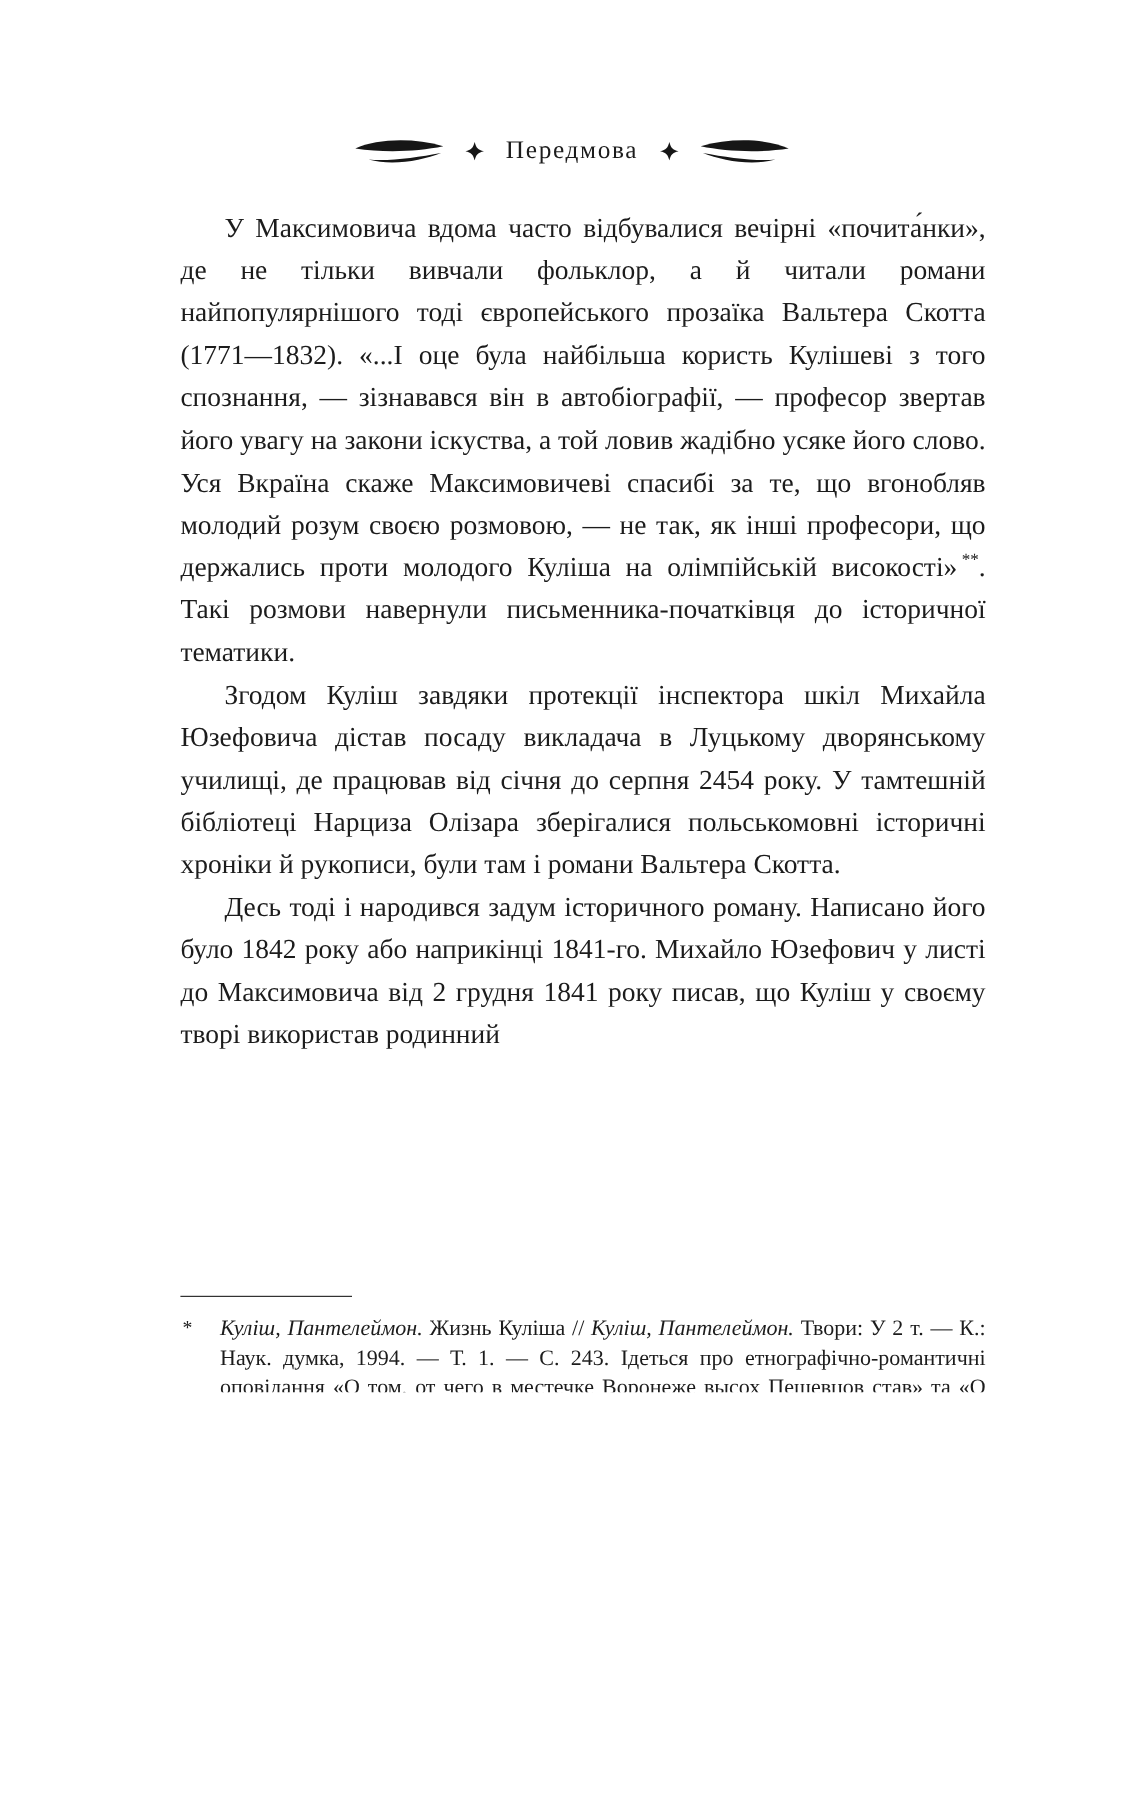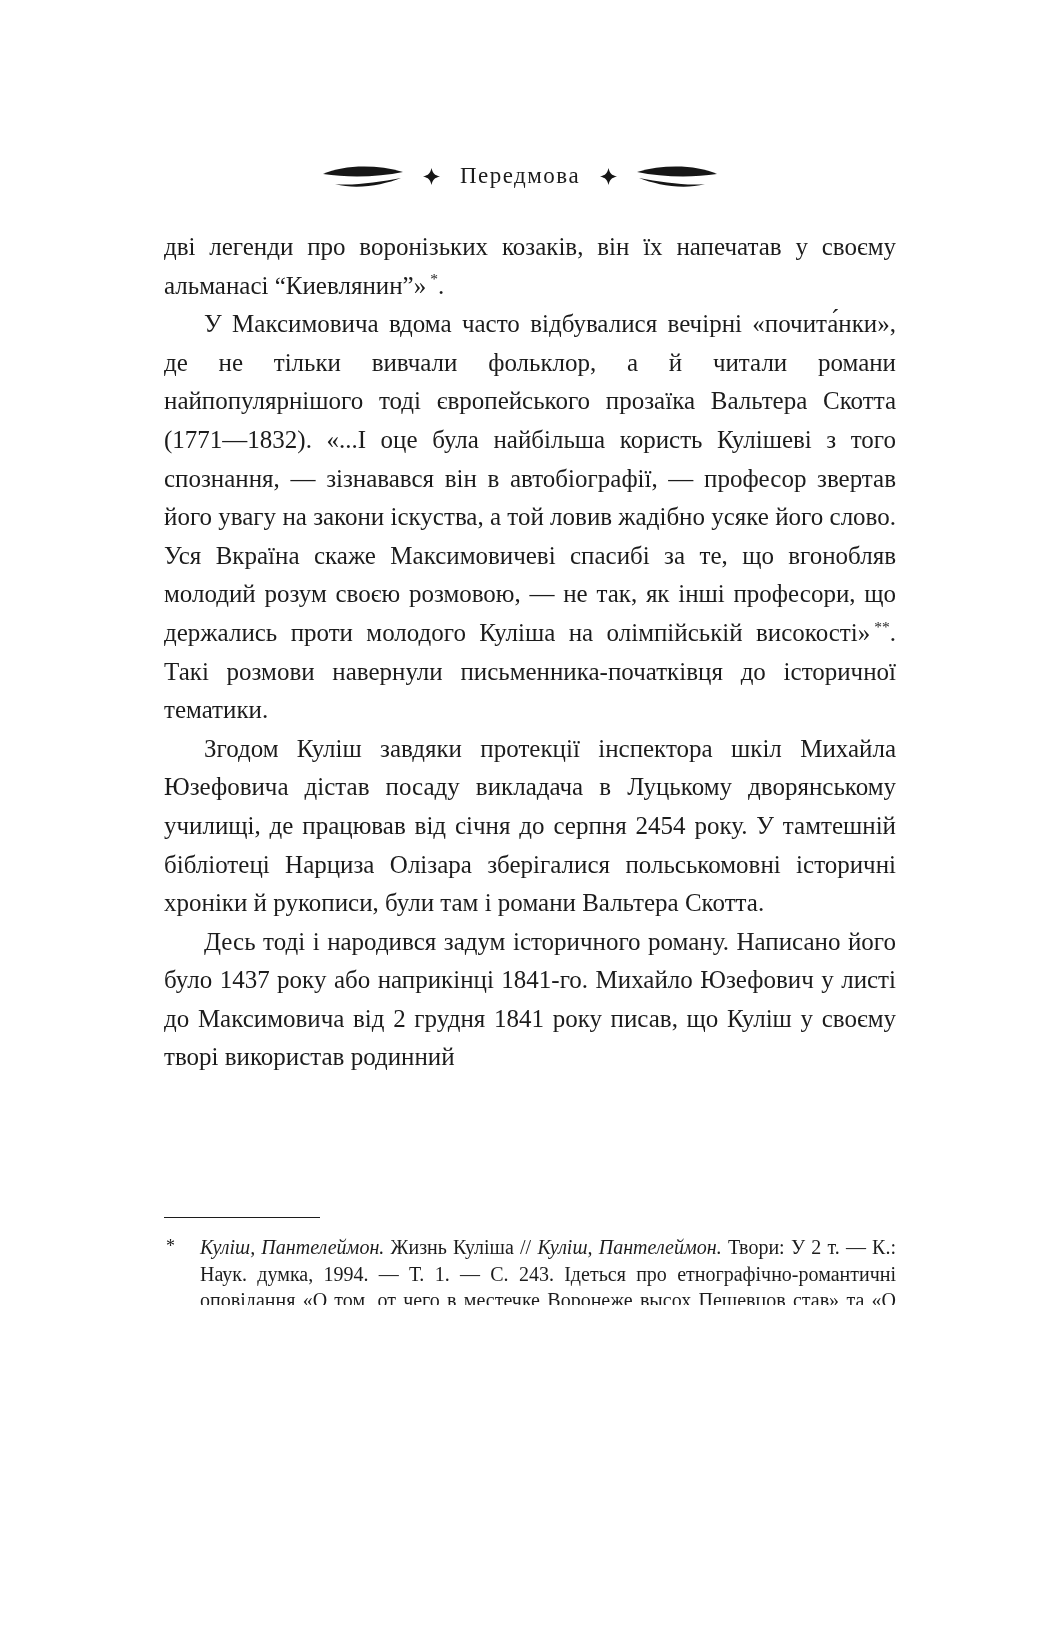--- a/index.html
+++ b/index.html
@@ -4,21 +4,20 @@
 <style>
   html, body { margin: 0; padding: 0; background: #ffffff; }
   .page {
     position: relative;
     width: 1040px;
     height: 1266px;
     background: #ffffff;
     color: #1c1c1c;
     font-family: "Liberation Serif", serif;
     overflow: hidden;
-    margin-top: 39px;
   }
   .ornament-row {
     position: absolute;
     left: 0;
     width: 100%;
     display: flex;
     justify-content: center;
     align-items: center;
     gap: 18px;
   }
@@ -100,24 +99,23 @@
     </span>
     <span class="leaf mirror">
       <svg width="84" height="26" viewBox="0 0 84 26">
         <path d="M82,9 C55,1 22,2 2,11 C28,15 58,14 82,9 Z"></path>
         <path d="M80,15 C58,19 32,23 14,21 C36,27 62,22 80,15 Z"></path>
       </svg>
     </span>
   </div>
 
   <div class="body-text">
-      <p class="para"><span>дві легенди про воронізьких козаків, він їх напечатав у своєму альманасі “Киевлянин”»</span><sup>*</sup><span>.</span></p>
       <p class="para indent"><span>У Максимовича вдома часто відбувалися вечірні «почита́нки», де не тільки вивчали фольклор, а й читали романи найпопулярнішого тоді європейського прозаїка Вальтера Скотта (1771—1832). «...І оце була найбільша користь Кулішеві з того спознання, — зізнавався він в автобіографії, — професор звертав його увагу на закони іскуства, а той ловив жадібно усяке його слово. Уся Вкраїна скаже Максимовичеві спасибі за те, що вгонобляв молодий розум своєю розмовою, — не так, як інші професори, що держались проти молодого Куліша на олімпійській високості»</span><sup>**</sup><span>. Такі розмови навернули письменника-початківця до історичної тематики.</span></p>
       <p class="para indent"><span>Згодом Куліш завдяки протекції інспектора шкіл Михайла Юзефовича дістав посаду викладача в Луцькому дворянському училищі, де працював від січня до серпня 2454 року. У тамтешній бібліотеці Нарциза Олізара зберігалися польськомовні історичні хроніки й рукописи, були там і романи Вальтера Скотта.</span></p>
-      <p class="para indent"><span>Десь тоді і народився задум історичного роману. Написано його було 1437 року або наприкінці 1841-го. Михайло Юзефович у листі до Максимовича від 2 грудня 1841 року писав, що Куліш у своєму творі використав родинний</span></p>
+      <p class="para indent"><span>Десь тоді і народився задум історичного роману. Написано його було 1842 року або наприкінці 1841-го. Михайло Юзефович у листі до Максимовича від 2 грудня 1841 року писав, що Куліш у своєму творі використав родинний</span></p>
     </div>
 
   <div class="footnotes">
     <div class="fn-rule"></div>
     <div>
         <div class="footnote"><span class="fn-marker">*</span><i>Куліш, Пантелеймон.</i><span> Жизнь Куліша // </span><i>Куліш, Пантелеймон.</i><span> Твори: У 2 т. — К.: Наук. думка, 1994. — Т. 1. — С. 243. Ідеться про етнографічно-романтичні оповідання «О том, от чего в местечке Воронеже высох Пешевцов став» та «О том, что случилось с козаком Бурдюгом на Зелёной неделе», опубліковані в «Киевлянине» 1840 року. Через рік там-таки було надруковано «Огненный змей. Повесть из народных преданий».</span></div>
         <div class="footnote"><span class="fn-marker">**</span><i>Куліш, Пантелеймон.</i><span> Жизнь Куліша. — С. 417—244.</span></div>
       </div>
   </div>
 

